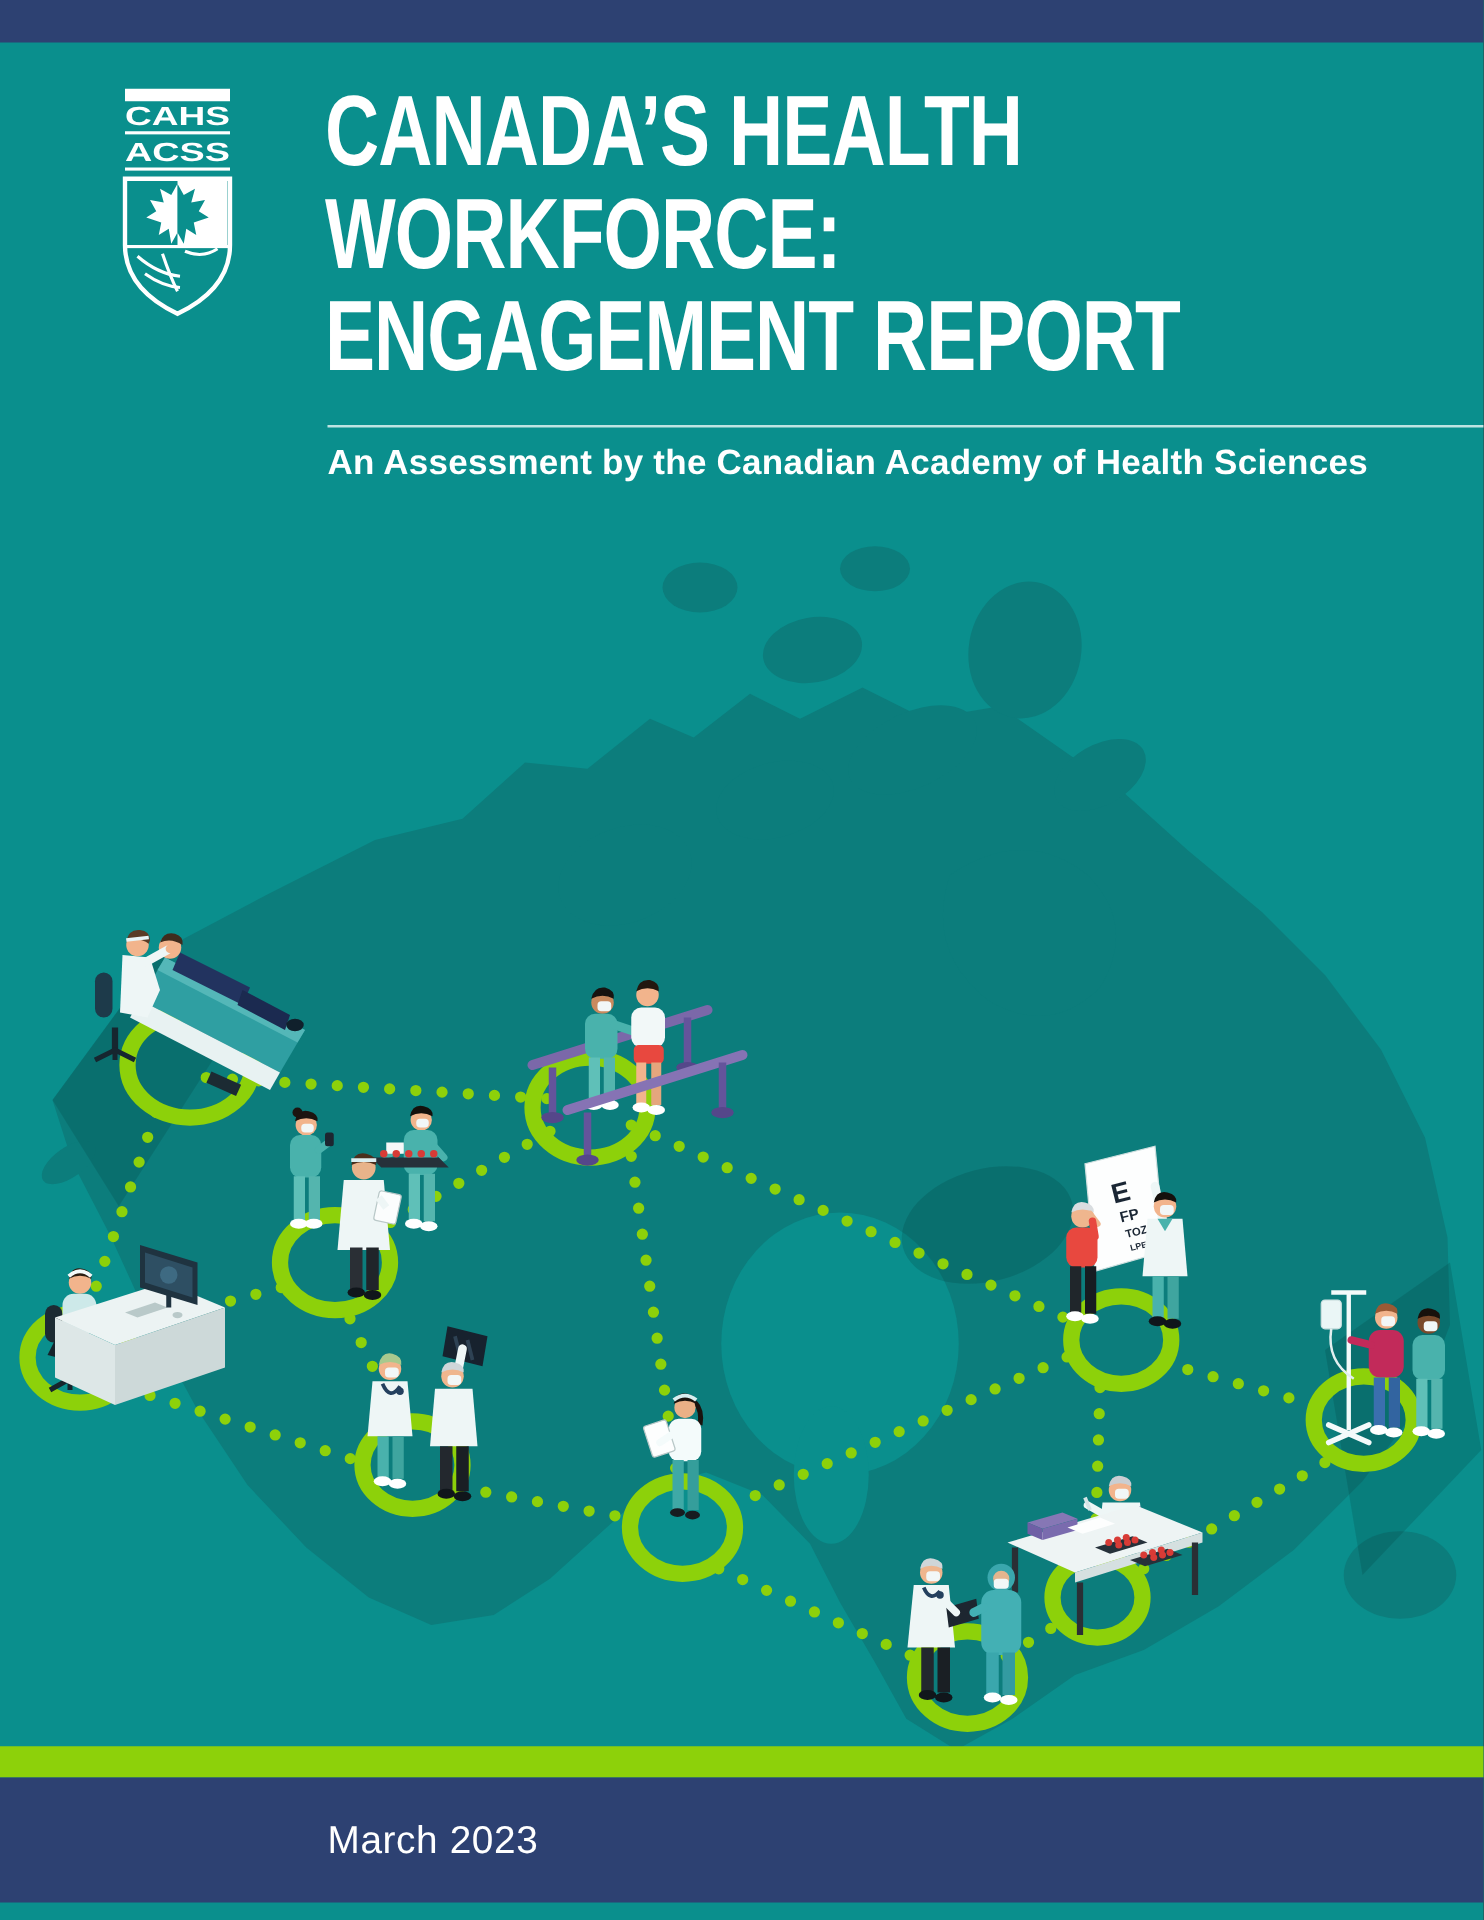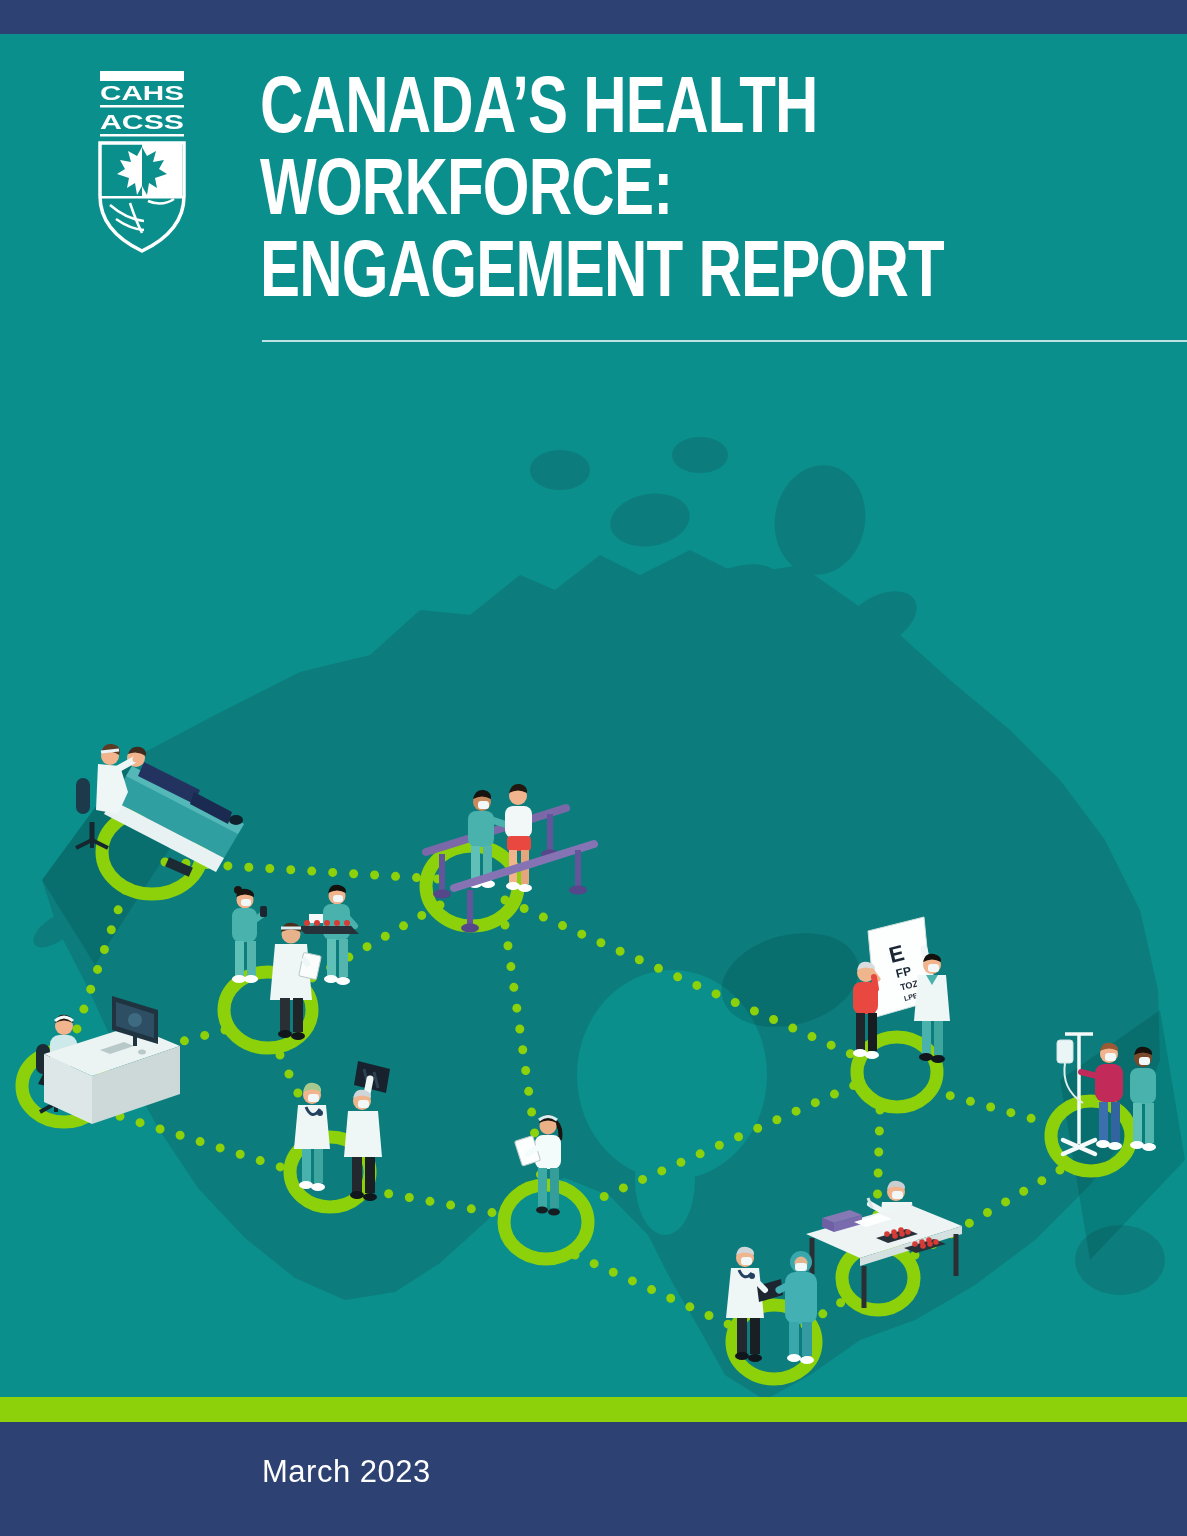--- a/index.html
+++ b/index.html
@@ -1,21 +1,21 @@
 <!DOCTYPE html>
 <html><head>
 <meta charset="utf-8">
 <style>
   html,body{margin:0;padding:0;background:#333;}
   .page{position:relative;width:1187px;height:1536px;overflow:hidden;
         background:#0A8F8D;font-family:"Liberation Sans",sans-serif;}
   .abs{position:absolute;}
   .top-bar{left:0;top:0;width:1187px;height:34px;background:#2D4172;}
   .green-bar{left:0;top:1397px;width:1187px;height:25px;background:#8DD10A;}
-  .footer{left:0;top:1422px;width:1187px;height:114px;background:#2D4172;}
+  .footer{left:0;top:1422px;width:1187px;height:100px;background:#2D4172;}
   .date{position:absolute;left:262px;top:32px;color:#fff;font-size:31px;letter-spacing:.5px;}
   .logo{left:86px;top:70px;width:112px;height:184px;}
   .title{left:260px;top:64px;color:#fff;font-weight:bold;font-size:80px;
          line-height:82px;letter-spacing:-1px;white-space:nowrap;
          transform:scaleX(.75);transform-origin:0 0;}
   .divider{left:262px;top:340px;width:925px;height:2px;background:rgba(235,248,248,.8);}
   .subtitle{left:262px;top:354px;color:#fff;font-size:28px;font-weight:bold;letter-spacing:.2px;}
   .layer{left:0;top:0;width:1187px;height:1536px;}
   .scene{position:absolute;}
   svg{display:block;}
@@ -453,19 +453,20 @@
     </g>
   </svg>
 
   <div class="abs title">
     <div>CANADA’S HEALTH</div>
     <div>WORKFORCE:</div>
     <div>ENGAGEMENT REPORT</div>
   </div>
 
   <div class="abs divider"></div>
+  <div class="abs subtitle">An Assessment by the Canadian Academy of Health Sciences</div>
 
   <div class="abs green-bar"></div>
   <div class="abs footer">
     <div class="date">March 2023</div>
   </div>
 
 </div>
 
 </body></html>

